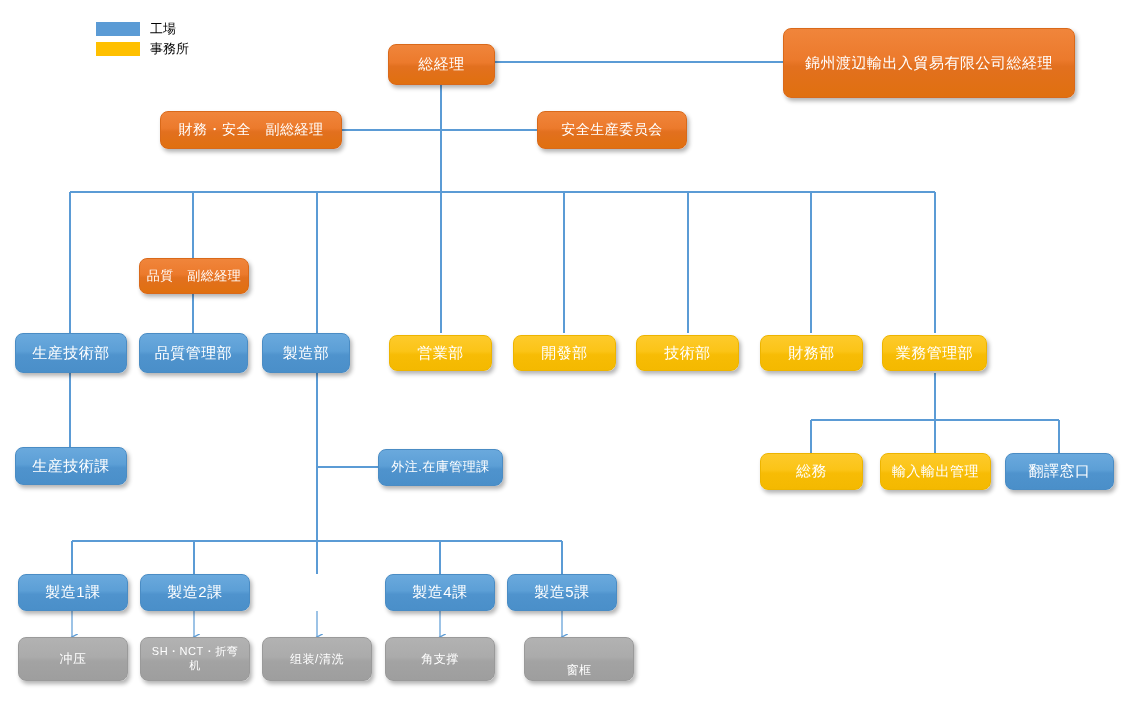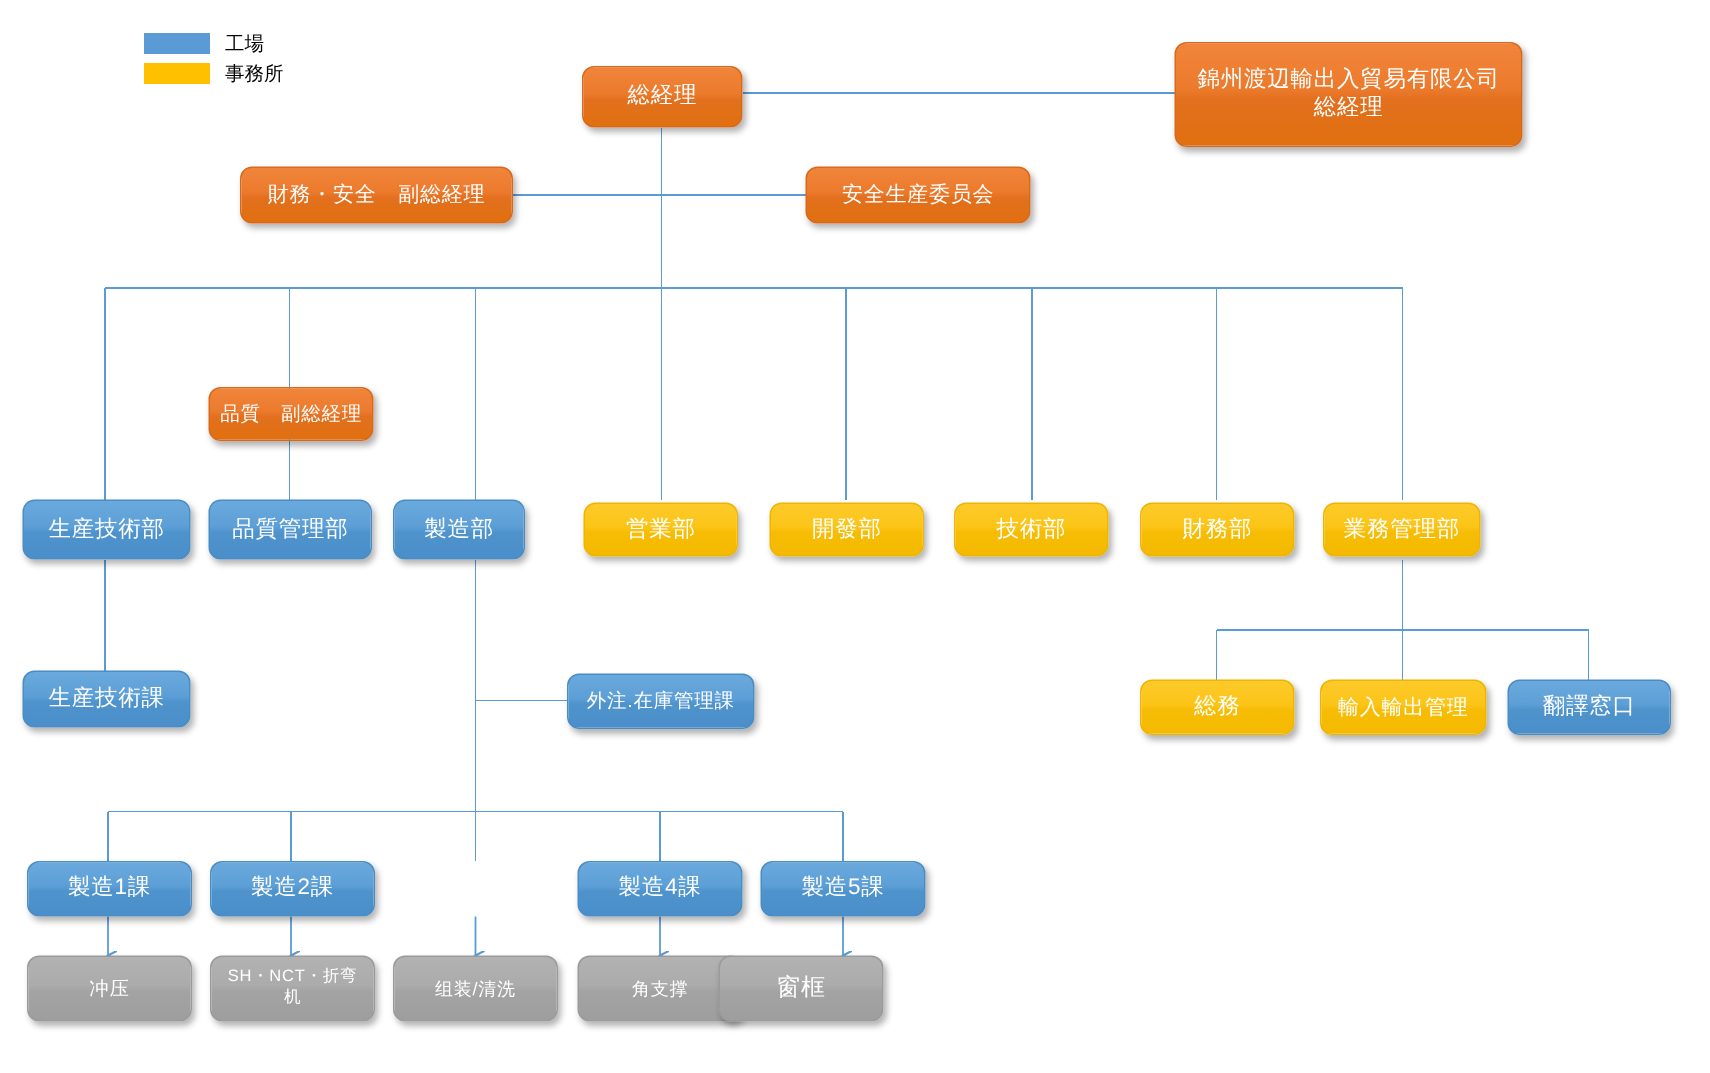--- a/index.html
+++ b/index.html
@@ -151,21 +151,21 @@
     <div class="legend-row">
       <span class="legend-swatch yellow"></span>
       <span class="legend-label">事務所</span>
     </div>
   </div>
 
   <div class="node orange" style="left:388px; top:44px; width:107px; height:41px; font-size:15px;">
     <span>総経理</span>
   </div>
 
-  <div class="node orange" style="left:783px; top:28px; width:232px; height:70px; font-size:15px; flex-direction:column;">
+  <div class="node orange" style="left:783px; top:28px; width:292px; height:70px; font-size:15px; flex-direction:row;">
     <span>錦州渡辺輸出入貿易有限公司</span>
     <span>総経理</span>
   </div>
 
   <div class="node orange" style="left:160px; top:111px; width:182px; height:38px; font-size:14px;">
     <span>財務・安全　副総経理</span>
   </div>
 
   <div class="node orange" style="left:537px; top:111px; width:150px; height:38px; font-size:14px;">
     <span>安全生産委员会</span>
@@ -254,17 +254,17 @@
   </div>
 
   <div class="node gray" style="left:262px; top:637px; width:110px; height:44px; font-size:12px;">
     <span>组装/清洗</span>
   </div>
 
   <div class="node gray" style="left:385px; top:637px; width:110px; height:44px; font-size:12px;">
     <span>角支撑</span>
   </div>
 
-  <div class="node gray" style="left:479px; top:637px; width:110px; height:44px; font-size:16px;">
+  <div class="node gray" style="left:524px; top:637px; width:110px; height:44px; font-size:12px;align-items:flex-end;">
     <span>窗框</span>
   </div>
 
 </div>
 
 </body></html>

